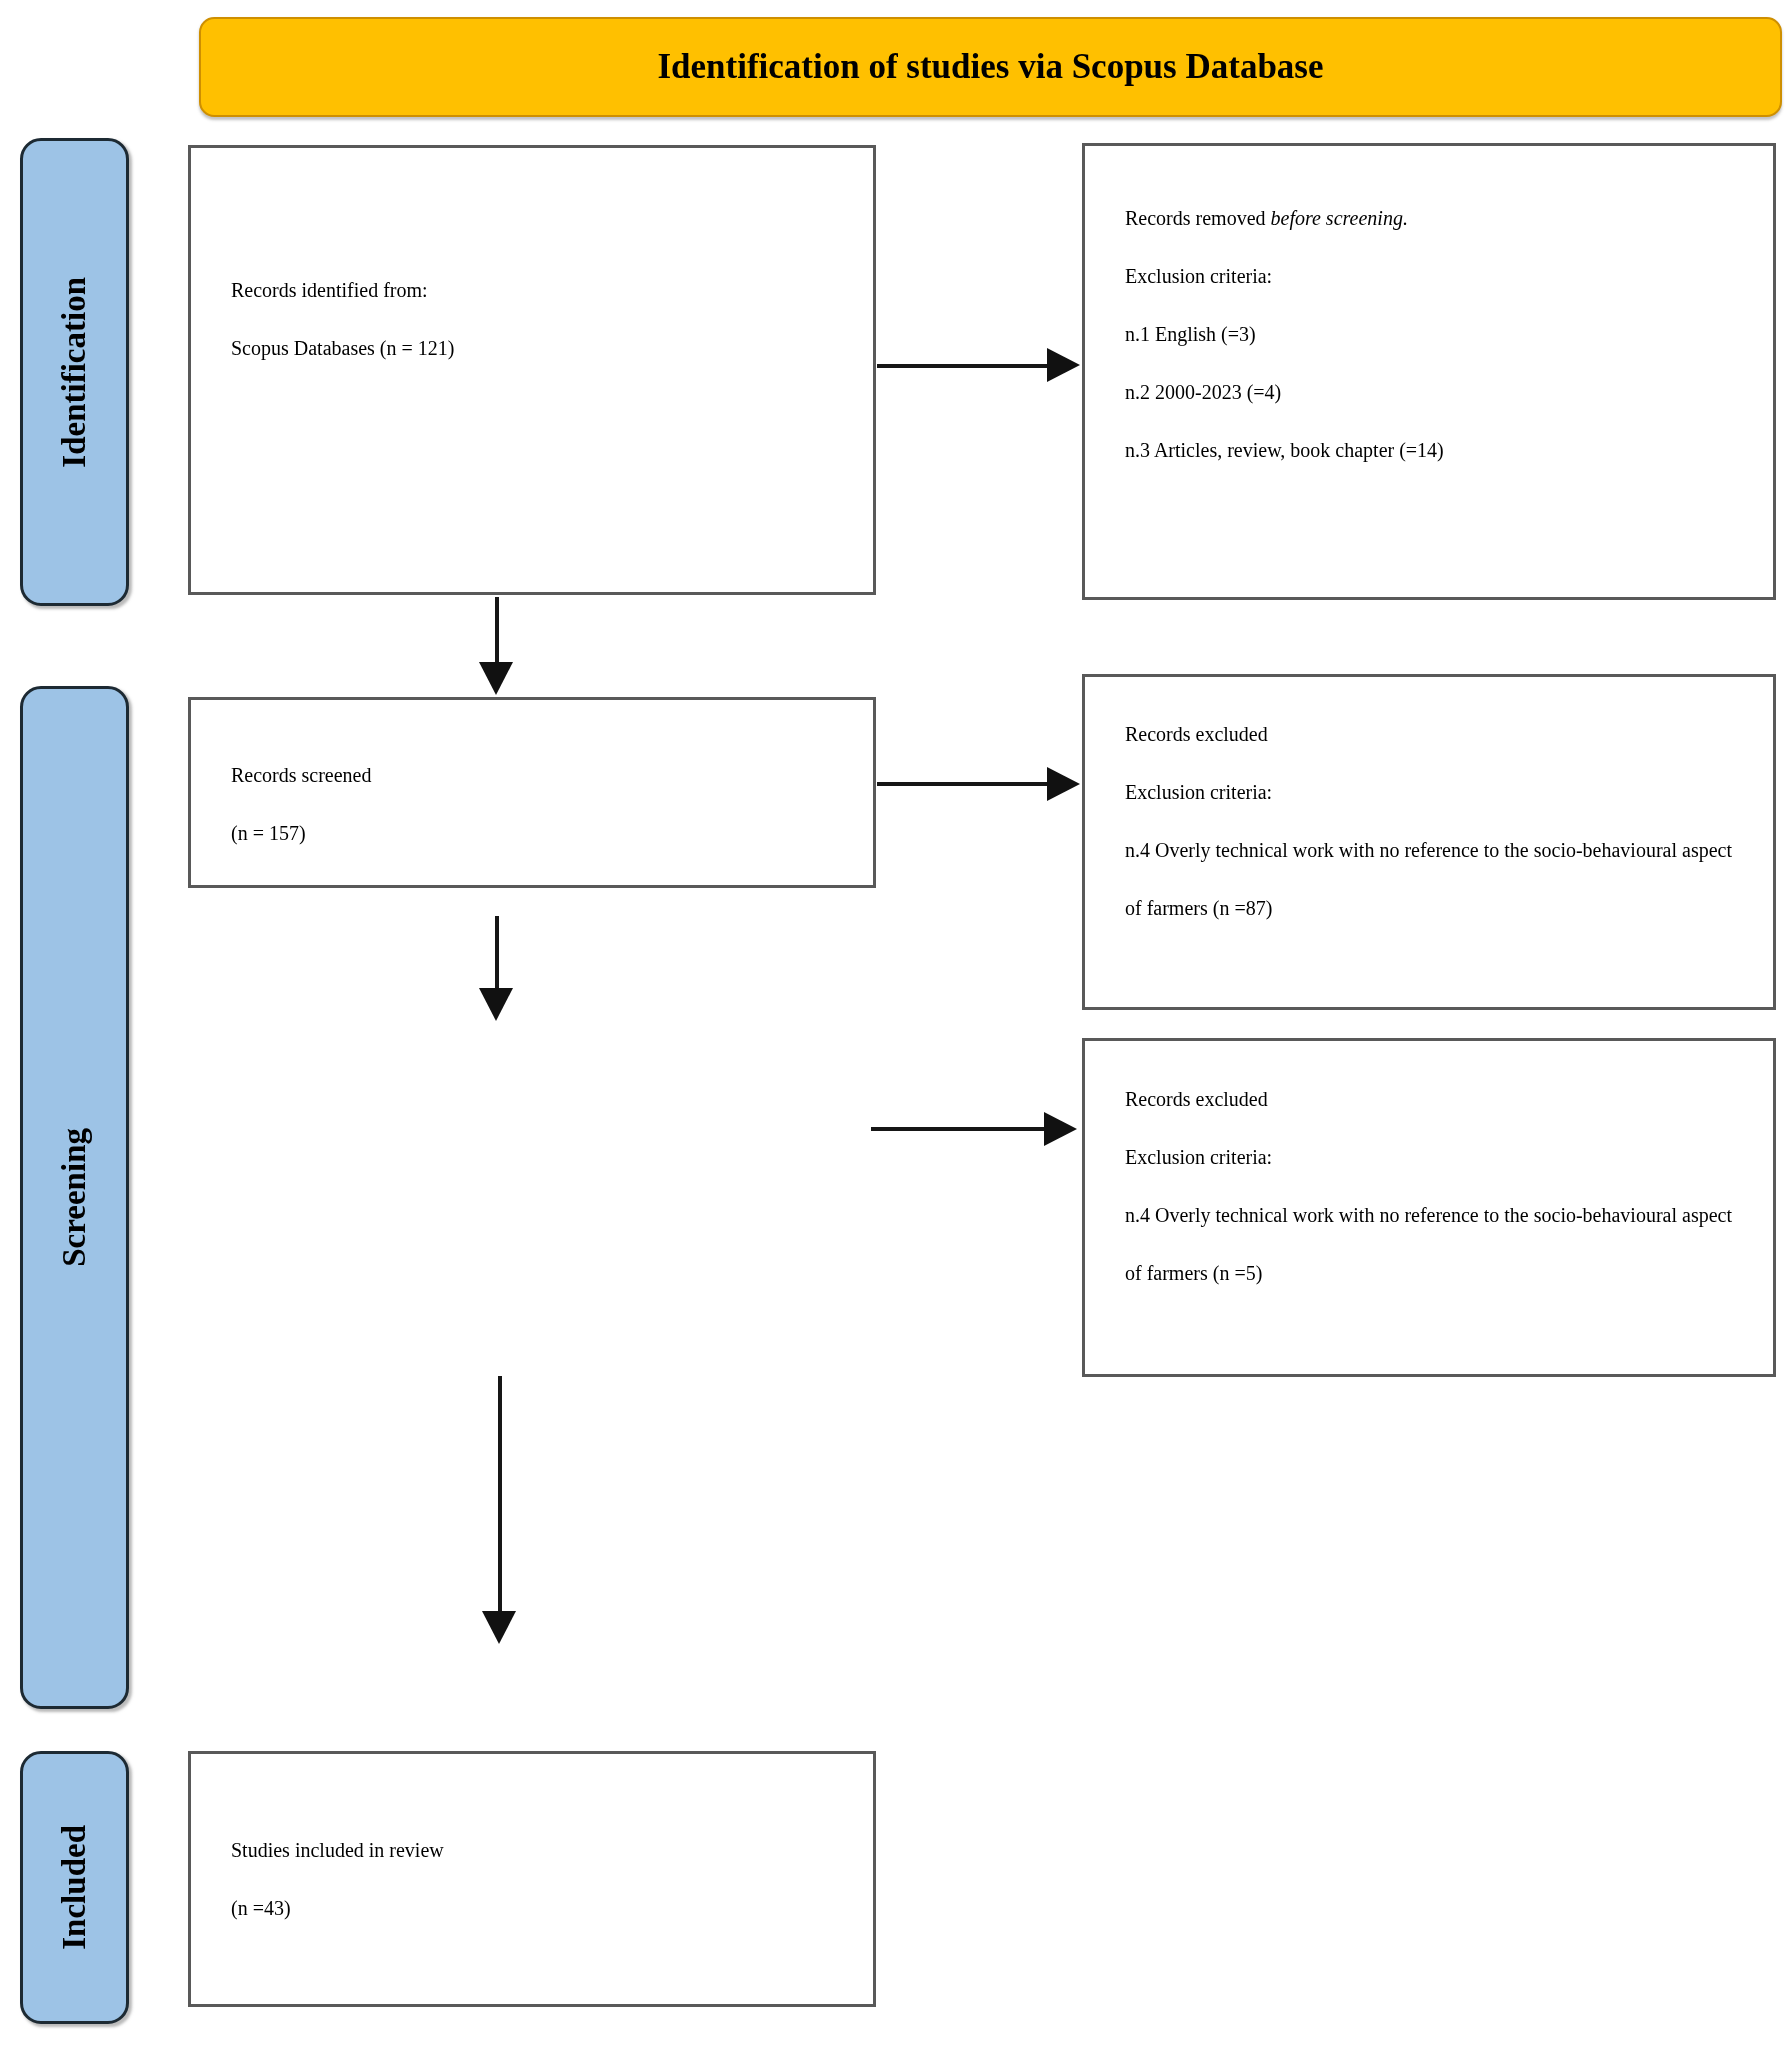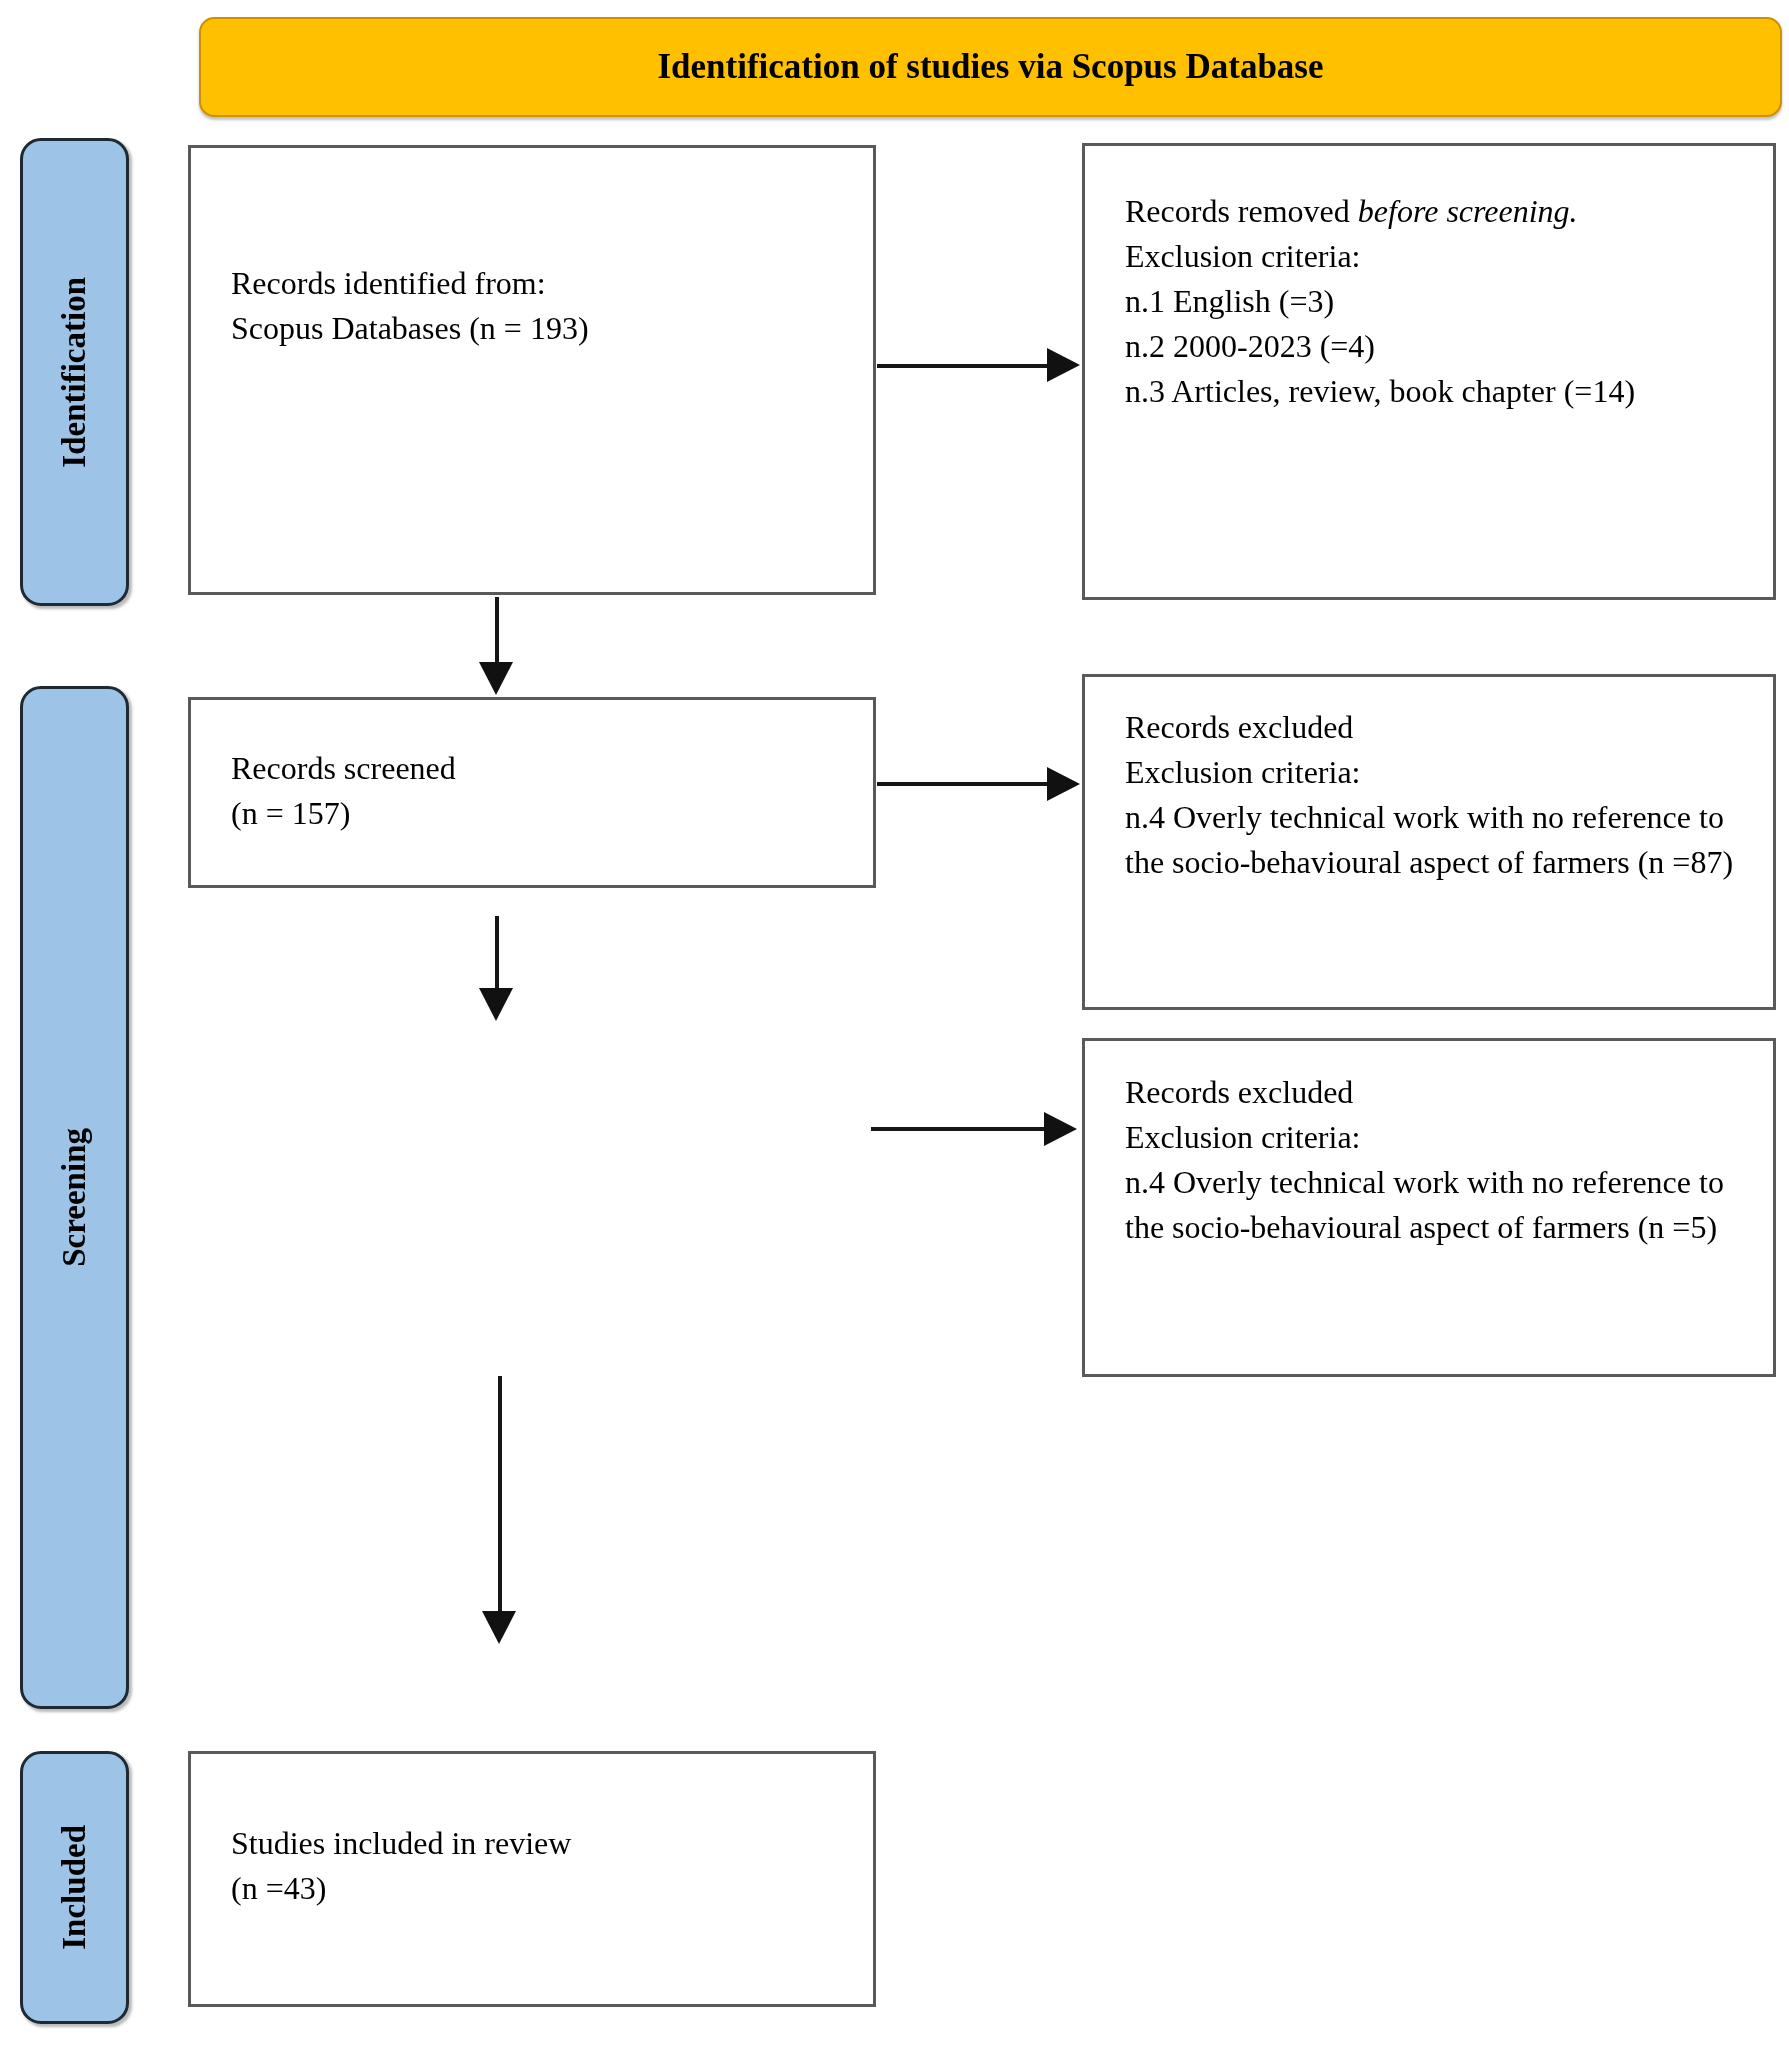--- a/index.html
+++ b/index.html
@@ -59,22 +59,22 @@
   #stage-screening      { top: 686px; height: 1023px; }
   #stage-included       { top: 1751px; height: 273px; }
   
   .fbox {
     position: absolute;
     background: #ffffff;
     border: 3.5px solid #595959;
     box-sizing: border-box;
   }
   .fbox .txt {
-    font-size: 32px;
-    line-height: 45px;
+    font-size: 20px;
+    line-height: 58px;
     white-space: pre-line;
   }
   #box-identified { left: 188px; top: 145px; width: 688px; height: 450px; }
   #box-identified .txt { margin: 113px 28px 0 40px; }
 
   #box-screened { left: 188px; top: 697px; width: 688px; height: 191px; }
   #box-screened .txt { margin: 46px 28px 0 40px; }
 
   #box-assessed { left: 167px; top: 1041px; width: 703px; height: 198px; }
   #box-assessed .txt { margin: 47px 28px 0 40px; }
@@ -132,21 +132,21 @@
   </div>
   <div class="stage" id="stage-screening">
     <span class="stage-text">Screening</span>
   </div>
   <div class="stage" id="stage-included">
     <span class="stage-text">Included</span>
   </div>
 
   <div class="fbox" id="box-identified">
     <div class="txt">Records identified from:
-Scopus Databases (n = 193)</div>
+Scopus Databases (n = 121)</div>
   </div>
 
   <div class="fbox" id="box-screened">
     <div class="txt">Records screened
 (n = 157)</div>
   </div>
 
 
   <div class="fbox" id="box-included">
     <div class="txt">Studies included in review

